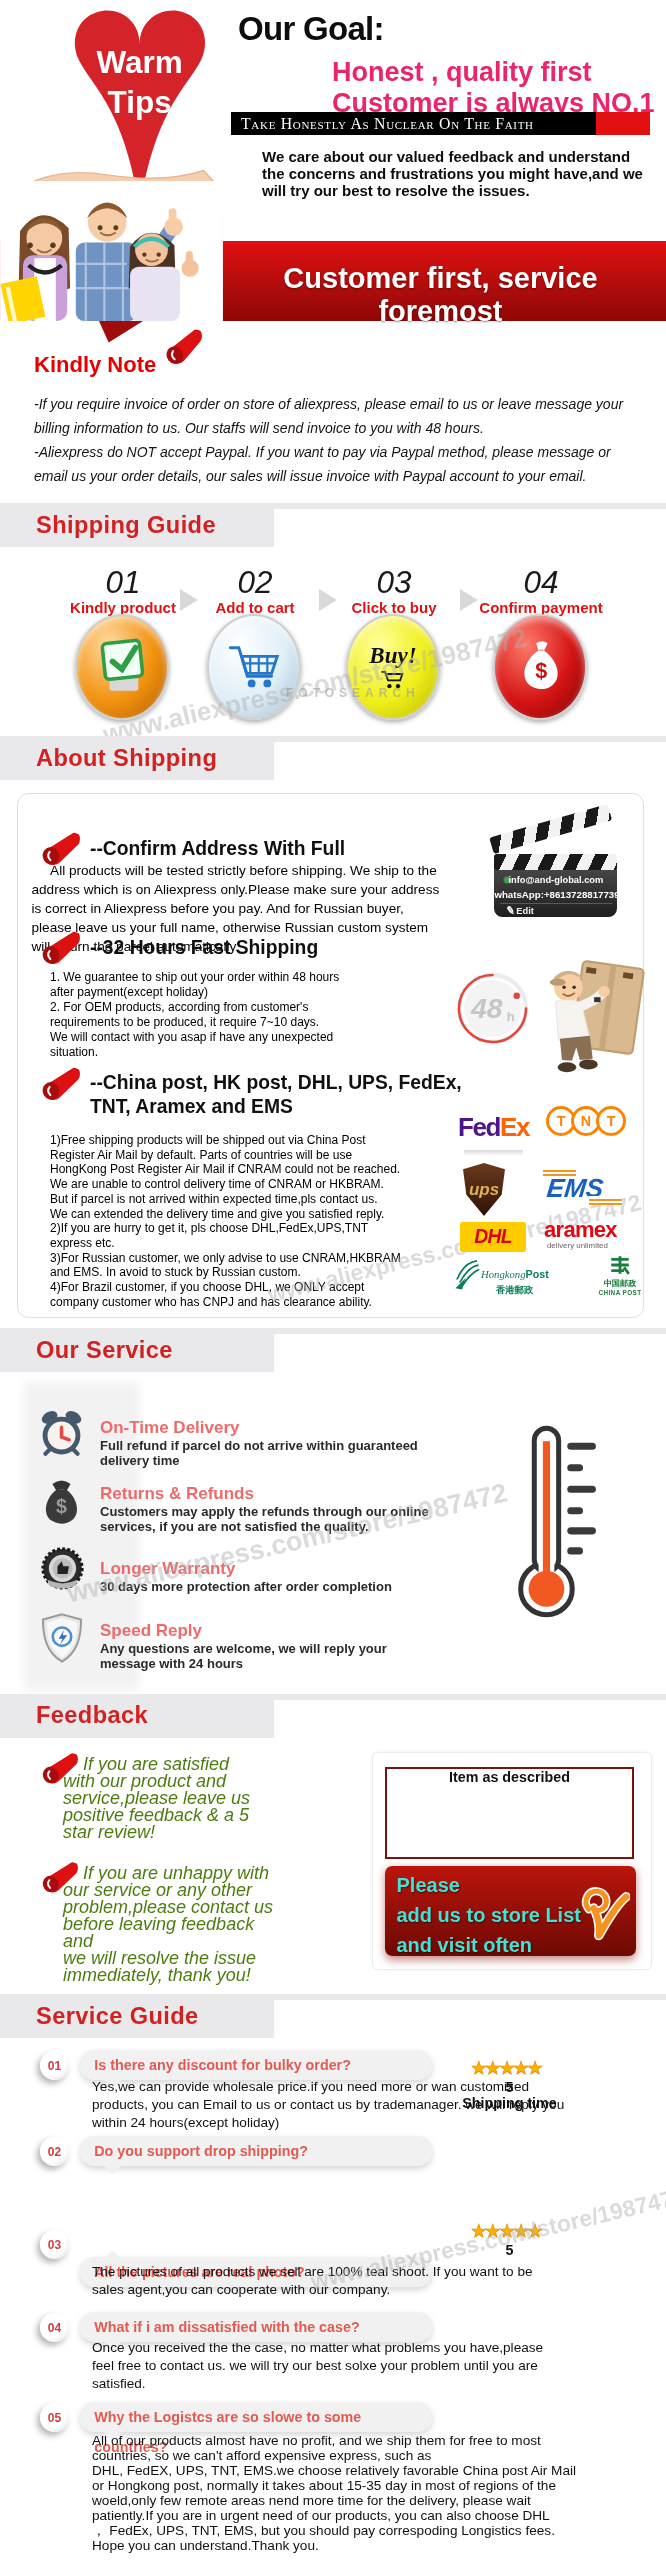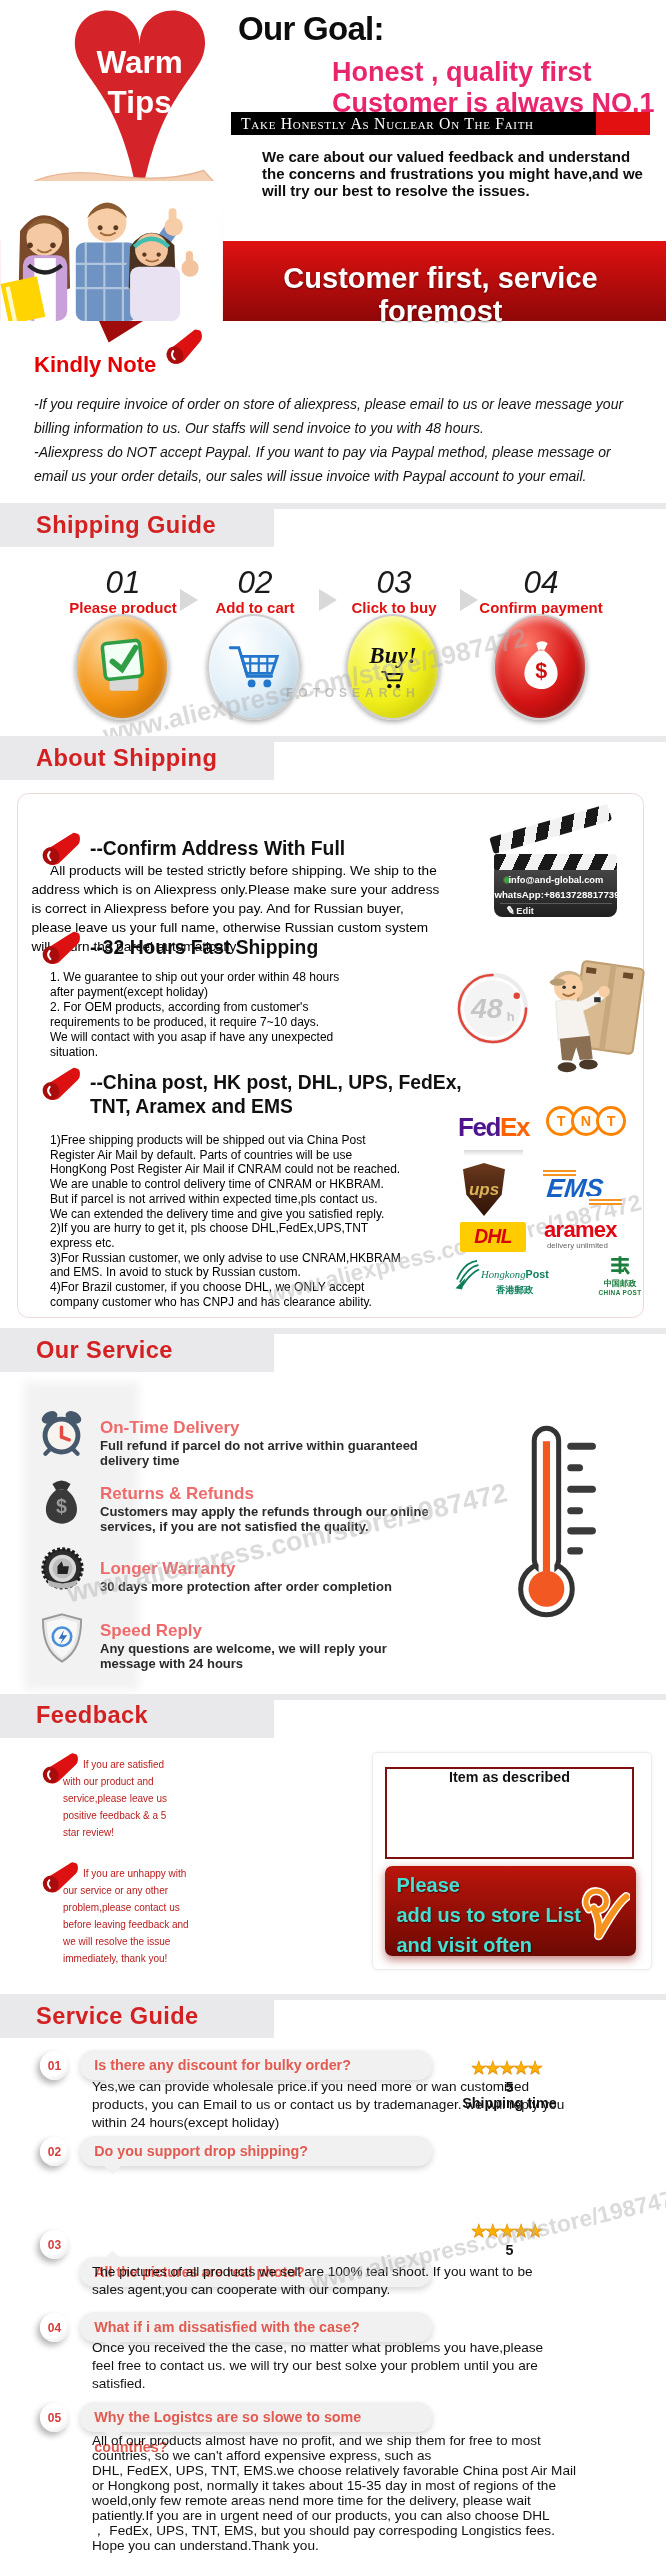--- a/index.html
+++ b/index.html
@@ -128,21 +128,21 @@
   #sv-i4{left:39px;top:1610px;width:46px;height:56px;}
   #sv-t1{left:100px;top:1418px;} #sv-x1{left:100px;top:1438px;}
   #sv-t2{left:100px;top:1484px;} #sv-x2{left:100px;top:1504px;}
   #sv-t3{left:100px;top:1559px;} #sv-x3{left:100px;top:1579px;}
   #sv-t4{left:100px;top:1621px;} #sv-x4{left:100px;top:1641px;}
   #thermo{left:517px;top:1424px;width:79px;height:195px;}
 
   
   #fb-mega1{left:40px;top:1750px;width:42px;height:36px;}
   #fb-mega2{left:40px;top:1859px;width:42px;height:36px;}
-  .fb-para{left:63px;width:218px;font-size:10px;color:#b91c1c;line-height:17px;text-indent:20px;}
+  .fb-para{left:63px;width:218px;font-size:18px;color:#4d7c0f;line-height:17px;text-indent:20px;font-style:italic;}
   #fb-p1{top:1756px;}
   #fb-p2{top:1865px;}
   #fb-card{left:372px;top:1752px;width:278px;height:216px;background:#fff;border:1.4px solid #ececec;border-radius:5.7px;
            box-shadow:0 0 4.3px rgba(0,0,0,.06);}
   #fb-ratings{left:385px;top:1767px;width:249px;height:92px;border:2.1px solid #7d0f0f;background:#fff;box-sizing:border-box;
               display:flex;flex-direction:column;justify-content:space-evenly;padding:0 7.2px;}
   .rate-row{display:flex;align-items:center;flex-direction:column;}
   .rate-label{flex:0 0 125px;font-size:14.3px;font-weight:700;color:#111;}
   .rate-stars{font-size:18px;color:#ffb200;letter-spacing:-2.1px;margin-right:7.2px;
               -webkit-text-stroke:0.6px #e08a00;text-shadow:0 0.7px 0.7px rgba(200,120,0,.5);}
@@ -254,21 +254,21 @@
 email us your order details, our sales will issue invoice with Paypal account to your email.</div>
 
   <div class="abs strip" style="top:503px"></div>
   <div class="abs block" style="top:503px"></div>
   <div class="abs btitle" style="top:512px">Shipping Guide</div>
 
   <div class="abs step-num" style="left:80px">01</div>
   <div class="abs step-num" style="left:212px">02</div>
   <div class="abs step-num" style="left:351px">03</div>
   <div class="abs step-num" style="left:498px">04</div>
-  <div class="abs step-label" style="left:55px">Please product</div>
+  <div class="abs step-label" style="left:55px">Kindly product</div>
   <div class="abs step-label" style="left:187px">Add to cart</div>
   <div class="abs step-label" style="left:326px">Click to buy</div>
   <div class="abs step-label" style="left:473px">Confirm payment</div>
   <div class="abs arrow" style="left:180px"></div>
   <div class="abs arrow" style="left:319px"></div>
   <div class="abs arrow" style="left:460px"></div>
 
   <div id="oval1" class="abs oval" style="left:75px">
     <svg width="69" height="62" viewBox="0 0 96 86">
       <rect x="30" y="56" width="40" height="20" rx="3" fill="#d8d8d8"></rect>

